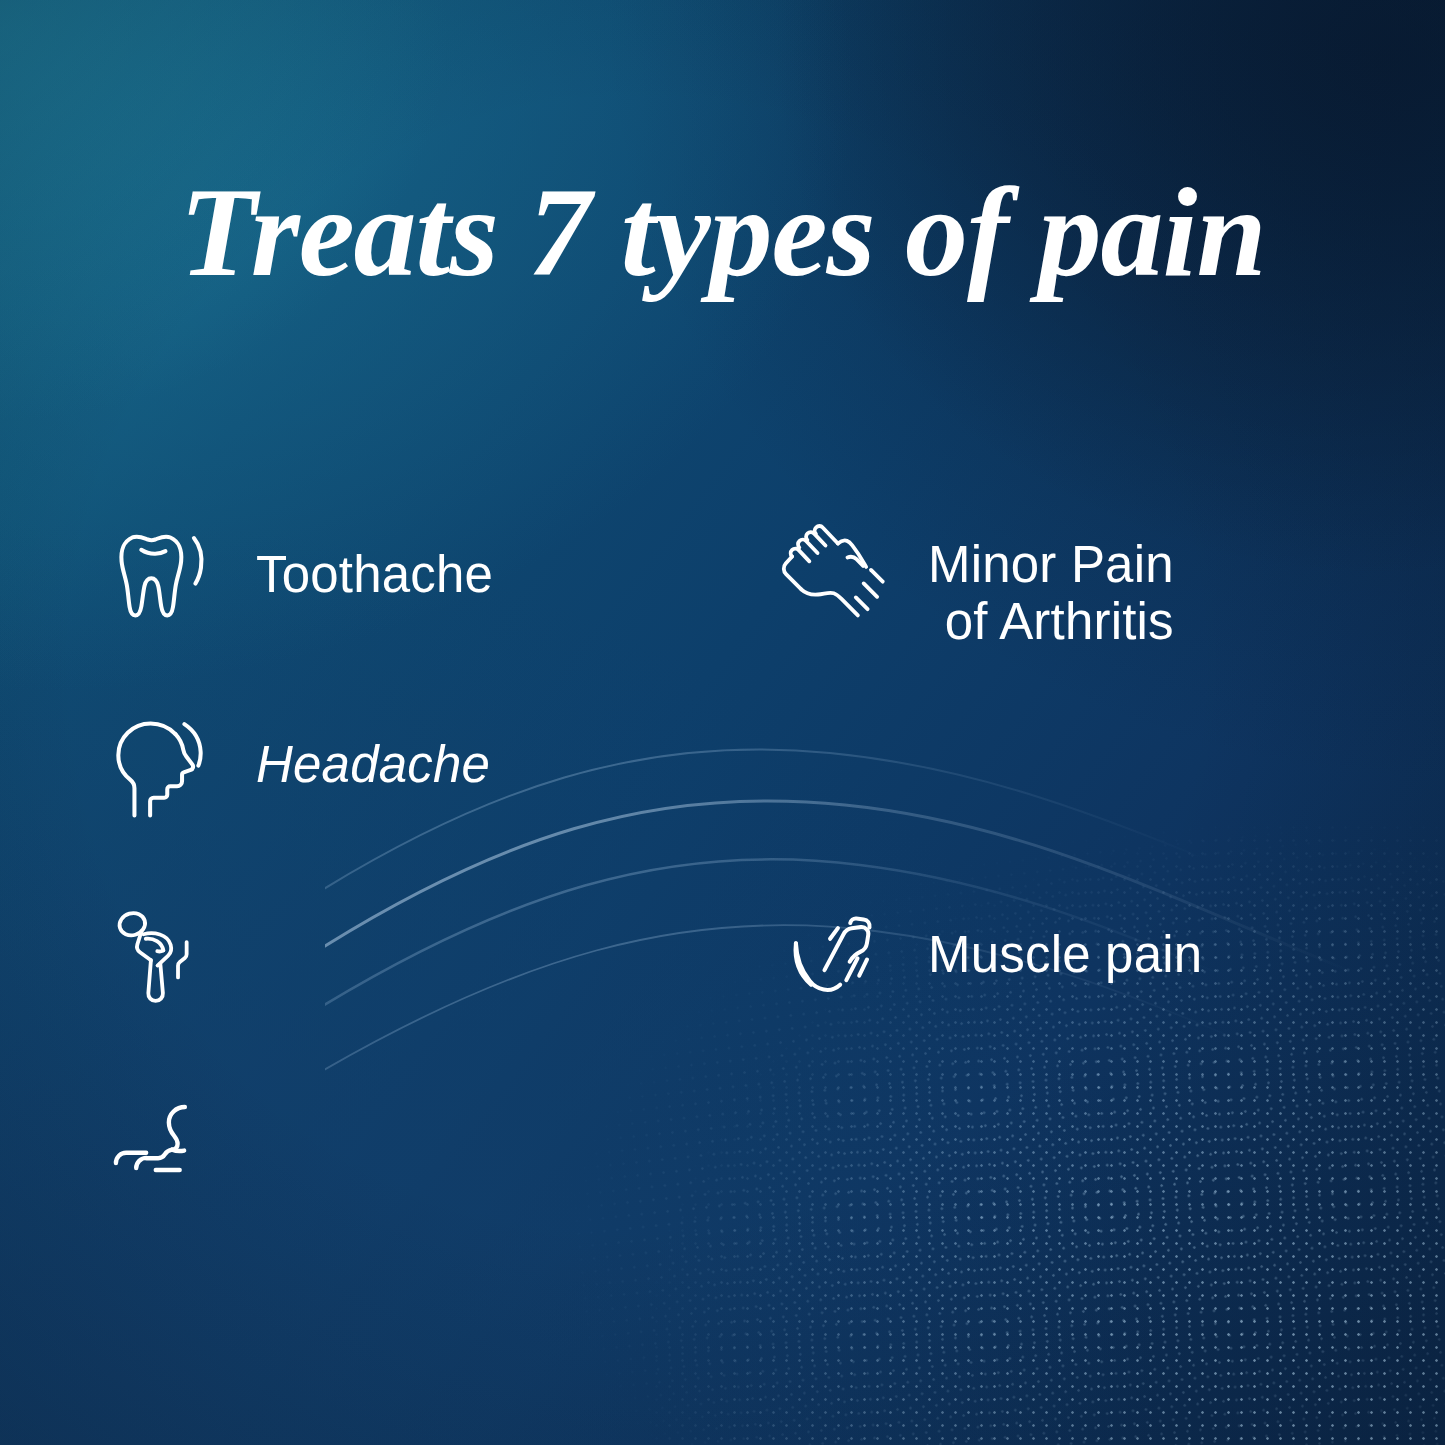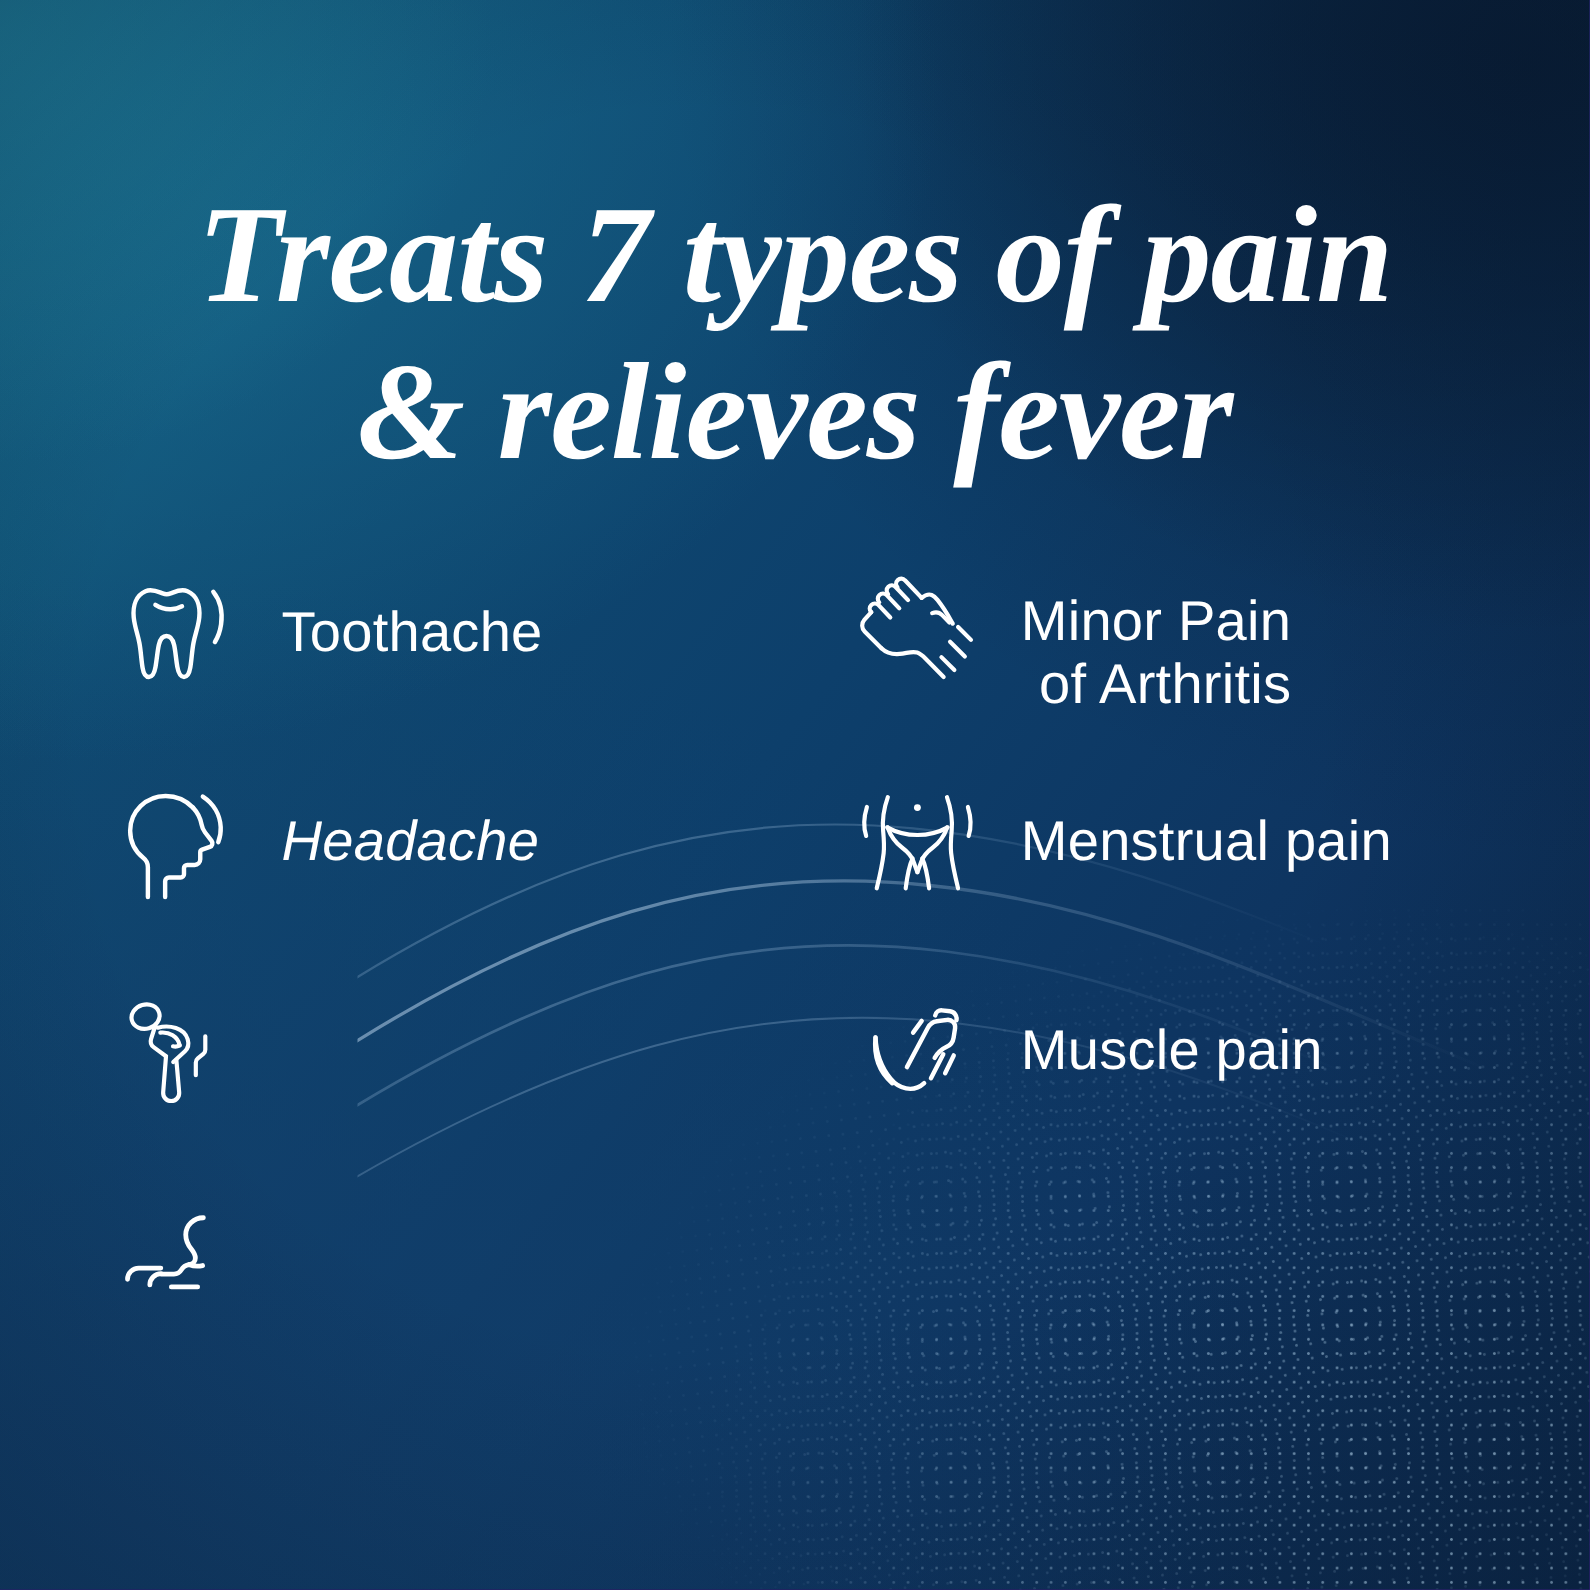--- a/index.html
+++ b/index.html
@@ -6,21 +6,21 @@
     margin: 0;
     padding: 0;
     background: #07223d;
   }
   #root {
     position: relative;
     width: 1445px;
     height: 1445px;
     overflow: hidden;
     font-family: "Liberation Sans", sans-serif;
-    background: #4c1d95;
+    background: #c2410c;
   }
 
   
   .bg-base {
     position: absolute;
     inset: 0;
     background:
       radial-gradient(ellipse 1500px 1100px at 2% 6%, #17668a 0%, rgba(23,102,138,0) 55%),
       radial-gradient(ellipse 1400px 1300px at 100% 0%, #0b2441 0%, rgba(11,36,65,0) 60%),
       radial-gradient(ellipse 1700px 1400px at 8% 96%, #123d69 0%, rgba(18,61,105,0) 62%),
@@ -180,21 +180,20 @@
         <path d="M-30,372 C160,250 320,200 505,218 C690,236 830,306 1000,372" fill="none" stroke="url(#ridgeFade2)" stroke-width="2"></path>
         <path d="M-30,552 C190,420 360,372 550,396 C730,418 870,488 1035,556" fill="none" stroke="url(#ridgeFade2)" stroke-width="1.8"></path>
       </svg>
     </div>
   </div>
 
   <div class="bg-vignette"></div>
 
   <h1 class="headline">
     <span class="l1">Treats 7 types of pain</span>
-    <span class="l2">&amp; relieves fever</span>
   </h1>
 
   <div class="features">
 
     <div class="feature f-tooth">
       <span class="ico">
         <svg viewBox="0 0 100 100" fill="none" stroke="#ffffff" stroke-width="3.6" stroke-linecap="round" stroke-linejoin="round" aria-hidden="true">
           <path d="M23.5 16.5c-7.5 3.2-10.5 11.5-9.6 21.2 0.7 7.4 3.2 13.4 4.6 20.8 1.2 6.2 1.5 13.6 2.6 20.2 0.7 4.2 2.1 7.4 5.1 7.4 3.4 0 4.6-3.6 5.4-8.2 1.1-6.5 1.6-13.1 2.7-17.9 1-4.3 2.9-7.1 6.2-7.1 3.4 0 5.2 2.9 6.2 7.3 1.1 4.9 1.5 11.4 2.6 17.8 0.8 4.5 2 8.1 5.4 8.1 3.1 0 4.4-3.3 5.1-7.5 1.1-6.6 1.4-13.9 2.6-20.1 1.4-7.4 4-13.4 4.7-20.8 0.9-9.7-2.1-18-9.6-21.2-5.1-2.2-9.8 0.4-13.6 1.8-2.2 0.8-4.3 0.8-6.5 0-3.8-1.4-8.7-4-13.9-1.8z"></path>
           <path d="M31.5 27.5c4 2.6 8.3 3.7 12.4 3.6 3.8-0.1 6.8-1.1 9.2-2.4"></path>
           <path d="M78.5 17c5.8 7.2 7.6 17.2 6.3 26.4-0.8 5.6-2.6 10.4-5 14.3"></path>
@@ -230,43 +229,20 @@
       <span class="ico">
         <svg viewBox="0 0 100 100" fill="none" stroke="#ffffff" stroke-width="3.6" stroke-linecap="round" stroke-linejoin="round" aria-hidden="true">
           <path d="M62 22.5C56.4 16.6 48.5 13 39.8 13 23.9 13 11 25.6 11 41.2c0 8.9 4.2 16.9 10.8 22.1 2.3 1.8 3.6 4.6 3.6 7.5V95"></path>
           <path d="M62 22.5c3.6 3.8 6.1 8.6 7 13.9 0.4 2.3 1.3 4.3 2.7 6.1l5.4 7c1.3 1.7 0.6 4.2-1.4 4.9l-6.3 2.2c-0.9 0.3-1.5 1.2-1.5 2.2v5.7c0 2.5-2 4.5-4.5 4.5h-6.1c-1.4 0-2.6 1.2-2.6 2.6v4.9c0 1.5-1.2 2.7-2.7 2.7H42.5c-1.7 0-3.1 1.4-3.1 3.1V95"></path>
           <path d="M70 13.5c8.4 5.5 14 14.5 14.5 24.8 0.2 4.3-0.5 8.4-2 12.2"></path>
         </svg>
       </span>
       <span class="lbl">Headache</span>
     </div>
 
-    <div class="feature f-menst">
-      <span class="ico">
-        <svg viewBox="0 0 100 100" fill="none" stroke="#ffffff" stroke-width="3.4" stroke-linecap="round" stroke-linejoin="round" aria-hidden="true">
-
-          <path d="M9 22c-2.6 8.3-3 16 -0.6 23.5"></path>
-          <path d="M91 22c2.6 8.3 3 16 0.6 23.5"></path>
-
-          <path d="M26 14c-3.4 9.5-4.6 19-3.8 27.6 0.6 6.5 1.1 11.6 0.4 17.9-0.9 8-3 17.8-5.6 28.5"></path>
-          <path d="M74 14c3.4 9.5 4.6 19 3.8 27.6-0.6 6.5-1.1 11.6-0.4 17.9 0.9 8 3 17.8 5.6 28.5"></path>
-
-          <path d="M25.5 38.5c7.5 4.2 16 6.2 24.5 6.2s17-2 24.5-6.2"></path>
-
-          <path d="M25.8 38.6c2.6 7.2 6.6 12.5 11.9 16.5 4.3 3.2 7.4 6.4 9.1 11.1l3.2 8.7"></path>
-          <path d="M74.2 38.6c-2.6 7.2-6.6 12.5-11.9 16.5-4.3 3.2-7.4 6.4-9.1 11.1l-3.2 8.7"></path>
-
-          <path d="M40.5 88c1.2-9.8 2.6-18 5.6-24.2"></path>
-          <path d="M59.5 88c-1.2-9.8-2.6-18-5.6-24.2"></path>
-
-          <circle cx="50" cy="22.5" r="2.8" fill="#ffffff" stroke="none"></circle>
-        </svg>
-      </span>
-      <span class="lbl">Menstrual pain</span>
-    </div>
 
     <div class="feature f-back">
       <span class="ico">
         <svg viewBox="0 0 100 100" fill="none" stroke="#ffffff" stroke-width="3.4" stroke-linecap="round" stroke-linejoin="round" aria-hidden="true">
 
           <ellipse cx="23.5" cy="22.5" rx="11.5" ry="9.8" transform="rotate(-16 23.5 22.5)"></ellipse>
 
           <path d="M31.5 29.5 28 40.5c-0.8 2.6 0.1 5.4 2.3 7l9.8 7.2"></path>
           <path d="M33.5 31.5c4.6-1.3 9.5-1.4 14.6 0.2 4.9 1.6 8.3 4.6 9.6 9.2 1.1 3.9 0.3 7.4-2.2 9.7l-9.5 8.8"></path>
 

